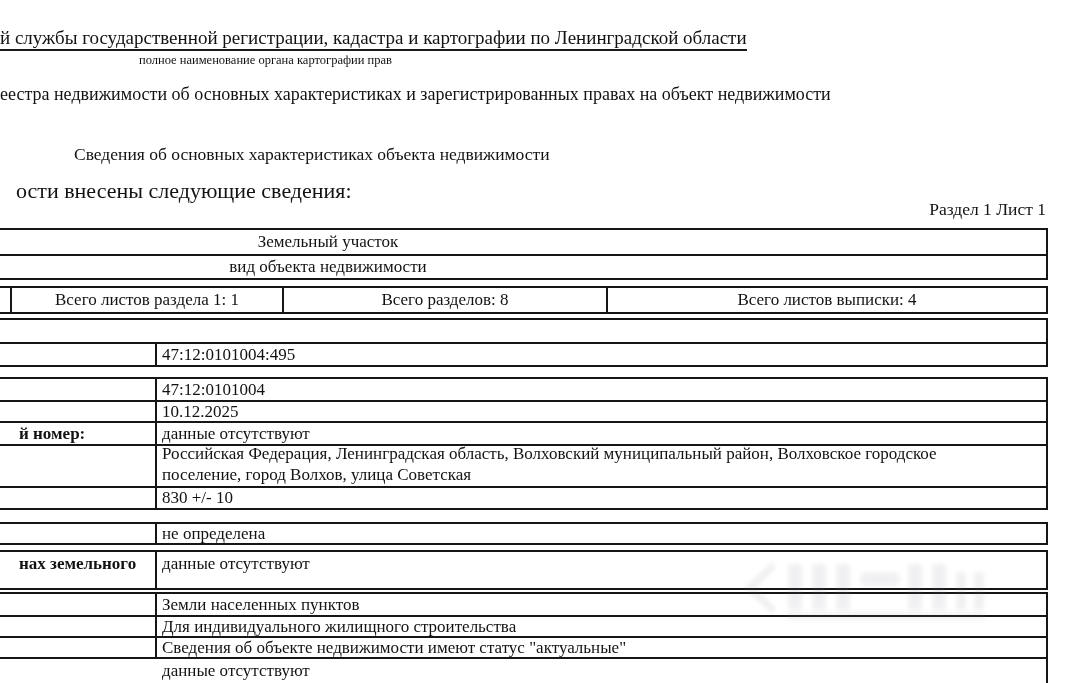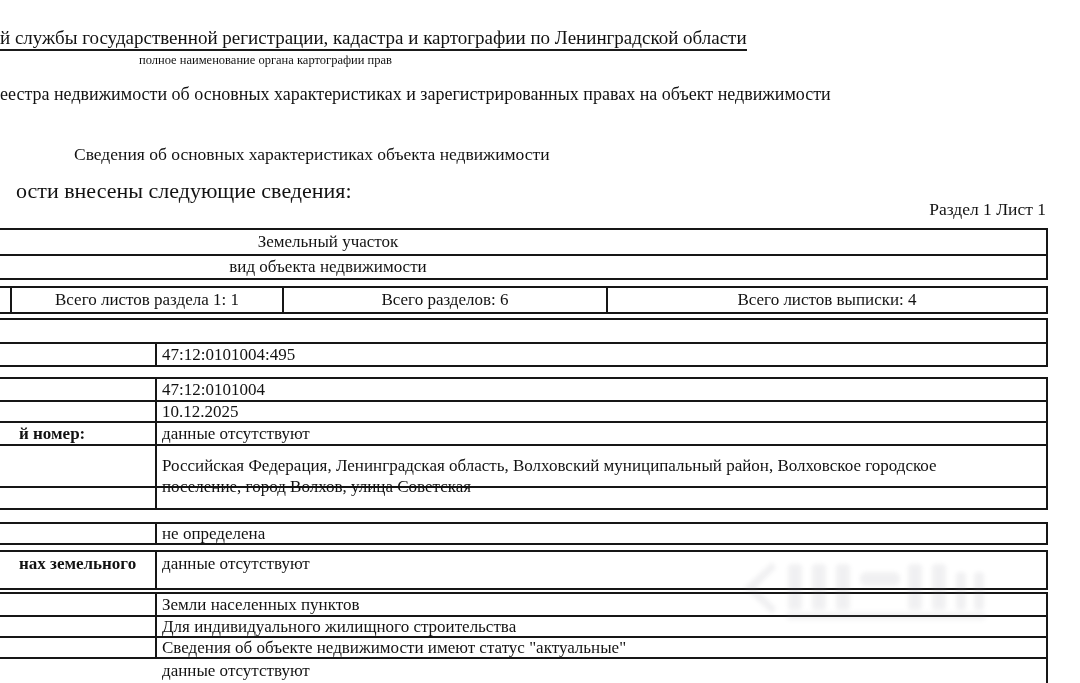--- a/index.html
+++ b/index.html
@@ -58,21 +58,21 @@
 
   .t3{top:318px;}
   .t3 .blank{height:22px;}
   .t3 .vrow{height:23px;}
 
   .t4{top:377px;}
   .t4 .r-quarter{height:21px;}
   .t4 .r-date{height:21px;}
   .t4 .r-prev{height:23px;}
   .t4 .r-addr{height:42px;}
-  .t4 .r-addr .val{align-items:center;line-height:21px;margin-top:20px;}
+  .t4 .r-addr .val{align-items:flex-end;line-height:21px;margin-top:20px;}
   .t4 .r-addr .val span{display:block;max-width:820px;}
   .t4 .r-area{height:22px;}
 
   .t5{top:522px;}
   .t5 .vrow{height:19px;}
 
   .t6{top:550px;}
   .t6 .vrow{height:36px;}
   .t6 .lbl,.t6 .val{align-items:flex-start;padding-top:2px;}
 
@@ -102,21 +102,21 @@
 
   <div class="tbl t1">
     <div class="row center">Земельный участок</div>
     <div class="row center">вид объекта недвижимости</div>
   </div>
 
   <div class="tbl t2">
     <div class="cells">
       <div class="cell c0"></div>
       <div class="cell c1">Всего листов раздела 1: 1</div>
-      <div class="cell c2">Всего разделов: 6</div>
+      <div class="cell c2">Всего разделов: 8</div>
       <div class="cell c3">Всего листов выписки: 4</div>
     </div>
   </div>
 
   <div class="tbl t3">
     <div class="row full blank"></div>
     <div class="row vrow">
       <div class="lbl"></div>
       <div class="val">47:12:0101004:495</div>
     </div>
@@ -138,20 +138,21 @@
       <div class="val">данные отсутствуют</div>
     </div>
     <div class="row vrow r-addr">
       <div class="lbl"></div>
       <div class="val">
           <span>Российская Федерация, Ленинградская область, Волховский муниципальный район, Волховское городское поселение, город Волхов, улица Советская</span>
         </div>
     </div>
     <div class="row vrow r-area">
       <div class="lbl"></div>
+      <div class="val">830 +/- 10</div>
     </div>
   </div>
 
   <div class="tbl t5">
     <div class="row vrow">
       <div class="lbl"></div>
       <div class="val">не определена</div>
     </div>
   </div>
 

